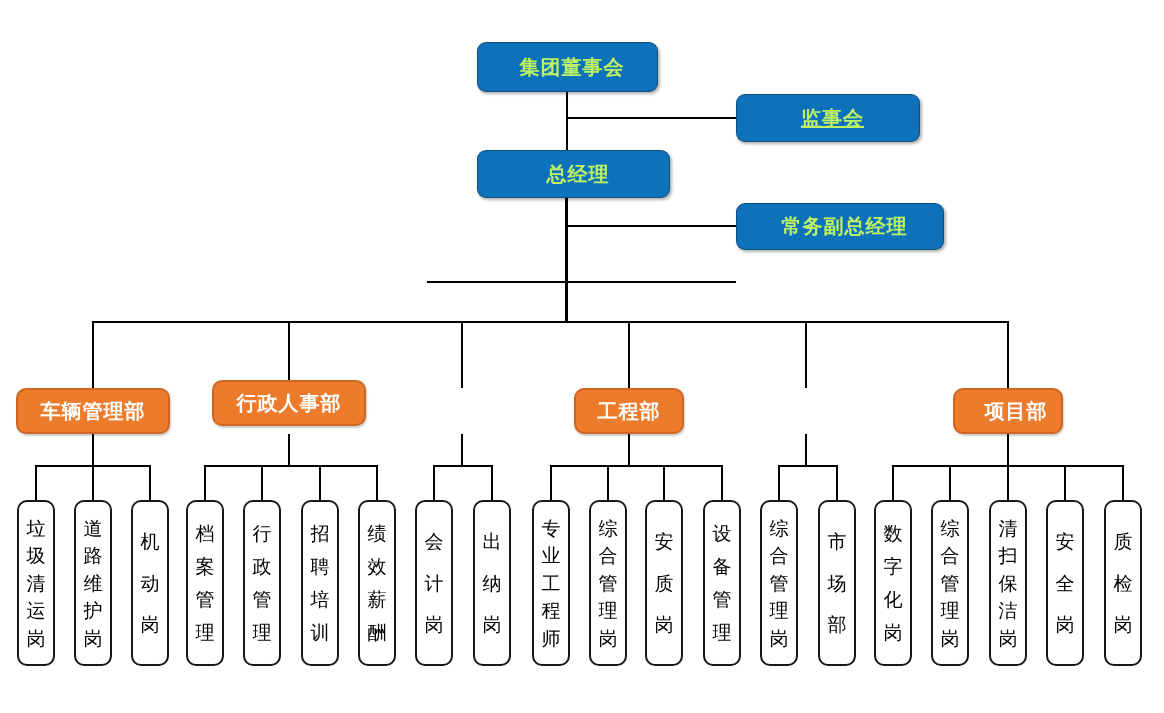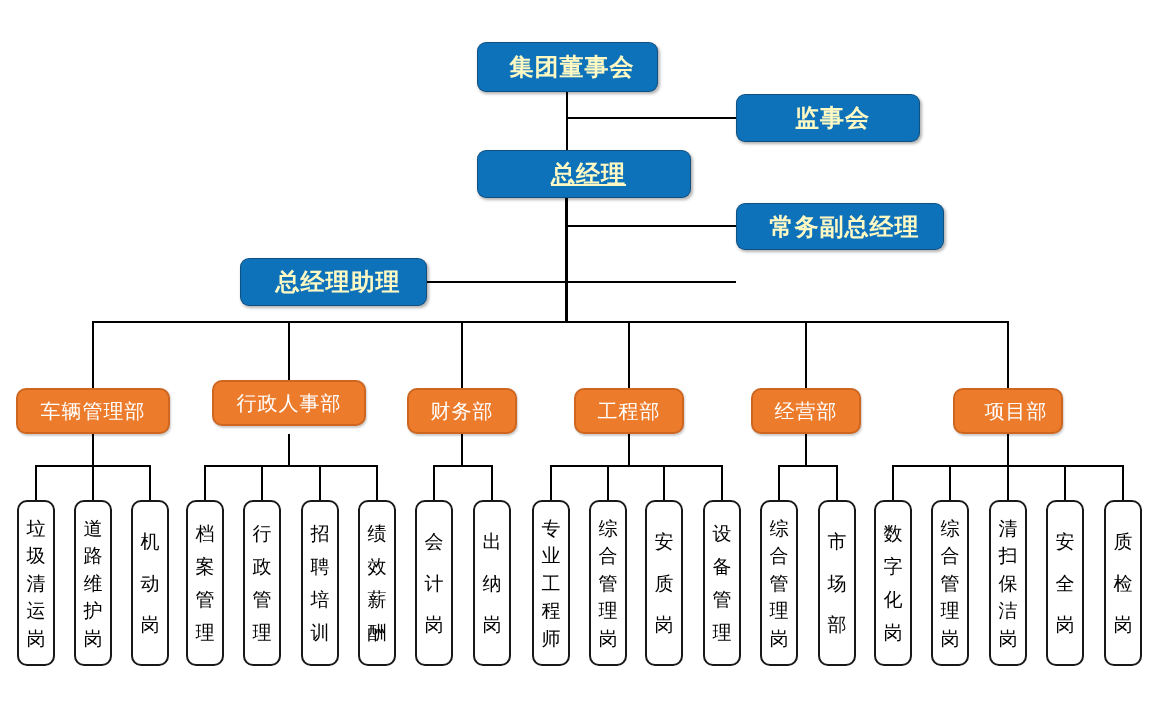--- a/index.html
+++ b/index.html
@@ -3,25 +3,25 @@
 <meta charset="utf-8">
 <style>
   html,body{margin:0;padding:0;background:#fff;}
   #canvas{
     position:relative;width:1164px;height:713px;background:#fff;overflow:hidden;
     font-family:"Liberation Sans","DejaVu Sans",sans-serif;
   }
   .line{position:absolute;background:#000;}
   .box{position:absolute;display:flex;align-items:center;justify-content:center;
        box-sizing:border-box;text-align:center;white-space:nowrap;}
-  .exec{background:#0e72bb;color:#fef9c3;border:1px solid rgba(20,40,60,.45);
-        border-radius:9px;font-size:24px;font-weight:600;letter-spacing:1px;
+  .exec{background:#0e72bb;color:#bef264;border:1px solid rgba(20,40,60,.45);
+        border-radius:9px;font-size:20px;font-weight:600;letter-spacing:1px;
         box-shadow:1.5px 2px 3px rgba(0,0,0,.3);padding-left:9px;}
   .dept{background:#ec7c2c;color:#fff;border:2px solid #cf6620;
-        border-radius:10px;font-size:20px;font-weight:400;letter-spacing:1px;
+        border-radius:10px;font-size:20px;font-weight:700;letter-spacing:1px;
         box-shadow:1px 1.5px 2px rgba(0,0,0,.2);}
   .pos{background:#fff;color:#000;border:2px solid #181818;border-radius:10px;
        width:38px;height:166px;top:500px;font-size:19px;
        display:flex;flex-direction:column;align-items:center;
        justify-content:space-evenly;padding:8px 0;}
   .pos span{display:block;line-height:1;}
 </style>
 </head>
 <body>
 
@@ -70,30 +70,27 @@
   <div class="line" style="left:721px;top:466px;width:2px;height:34px;"></div>
   <div class="line" style="left:778px;top:466px;width:2px;height:34px;"></div>
   <div class="line" style="left:836px;top:466px;width:2px;height:34px;"></div>
   <div class="line" style="left:892px;top:466px;width:2px;height:34px;"></div>
   <div class="line" style="left:949px;top:466px;width:2px;height:34px;"></div>
   <div class="line" style="left:1007px;top:466px;width:2px;height:34px;"></div>
   <div class="line" style="left:1064px;top:466px;width:2px;height:34px;"></div>
   <div class="line" style="left:1122px;top:466px;width:2px;height:34px;"></div>
 
   <div class="box exec" style="left:477px;top:42px;width:181px;height:50px;">集团董事会</div>
-  <div class="box exec" style="left:736px;top:94px;width:184px;height:48px;">监事会</div>
-  <div class="box exec" style="left:477px;top:150px;width:214px;height:48px;text-decoration:underline;">总经理</div>
+  <div class="box exec" style="left:736px;top:94px;width:184px;height:48px;text-decoration:underline;">监事会</div>
+  <div class="box exec" style="left:477px;top:150px;width:193px;height:48px;">总经理</div>
   <div class="box exec" style="left:736px;top:203px;width:208px;height:47px;">常务副总经理</div>
-  <div class="box exec" style="left:240px;top:258px;width:187px;height:48px;">总经理助理</div>
 
   <div class="box dept" style="left:16px;top:388px;width:154px;height:46px;">车辆管理部</div>
   <div class="box dept" style="left:212px;top:380px;width:154px;height:46px;">行政人事部</div>
-  <div class="box dept" style="left:407px;top:388px;width:110px;height:46px;">财务部</div>
   <div class="box dept" style="left:574px;top:388px;width:110px;height:46px;">工程部</div>
-  <div class="box dept" style="left:751px;top:388px;width:110px;height:46px;">经营部</div>
   <div class="box dept" style="left:953px;top:388px;width:110px;height:46px;padding-left:16px;">项目部</div>
 
   <div class="box pos" style="left:17px;">
       <span>垃</span>
       <span>圾</span>
       <span>清</span>
       <span>运</span>
       <span>岗</span>
     </div>
   <div class="box pos" style="left:74px;">

